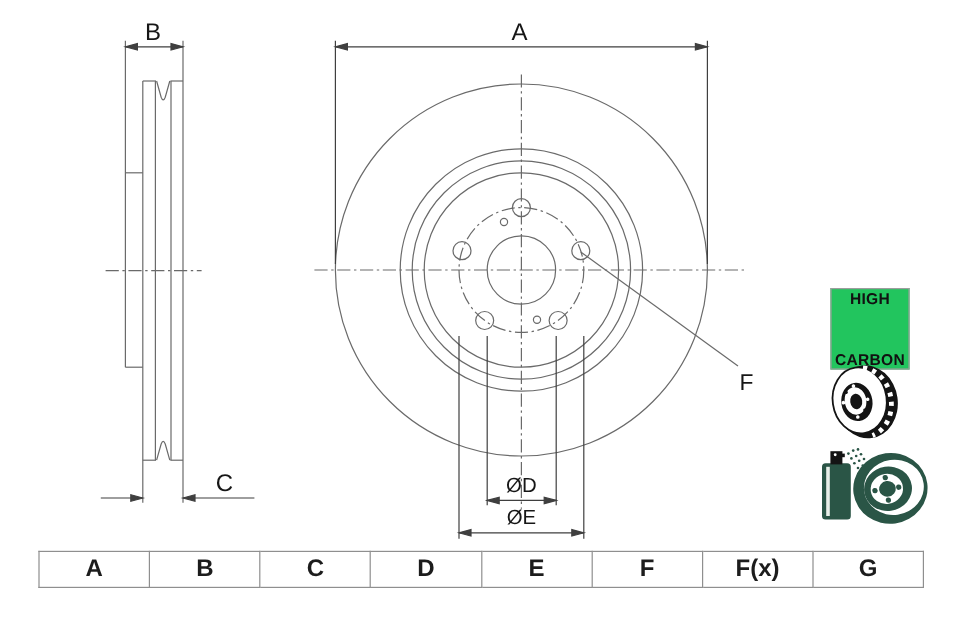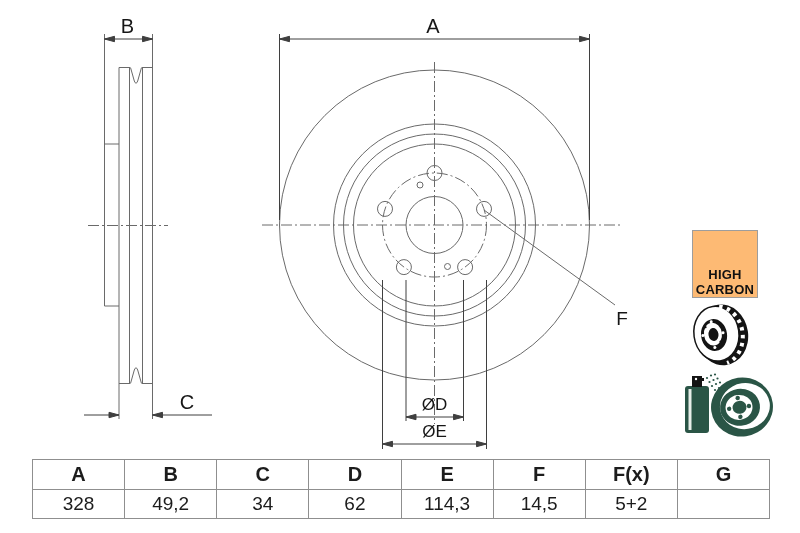--- a/index.html
+++ b/index.html
@@ -18,29 +18,29 @@
     background: #ffffff;
   }
   .drawing-svg {
     position: absolute;
     left: 0;
     top: 0;
   }
   .badge {
     position: absolute;
     left: 692px;
-    top: 230px;
+    top: 240px;
     width: 64px;
     height: 66px;
     border: 1px solid #9d9d9d;
-    background: #fdba74;
+    background: #22c55e;
     display: flex;
     flex-direction: column;
     align-items: center;
-    justify-content: flex-end;
+    justify-content: space-between;
     text-align: center;
   }
   .badge span {
     display: block;
     font-size: 13px;
     line-height: 15px;
     font-weight: 700;
     color: #111111;
     letter-spacing: 0.2px;
   }
@@ -247,26 +247,16 @@
         <tr>
       <th>A</th>
       <th>B</th>
       <th>C</th>
       <th>D</th>
       <th>E</th>
       <th>F</th>
       <th>F(x)</th>
       <th>G</th>
     </tr>
-    <tr>
-      <td>328</td>
-      <td>49,2</td>
-      <td>34</td>
-      <td>62</td>
-      <td>114,3</td>
-      <td>14,5</td>
-      <td>5+2</td>
-      <td></td>
-    </tr>
   </tbody>
     </table>
 
 </div>
 
 </body></html>

